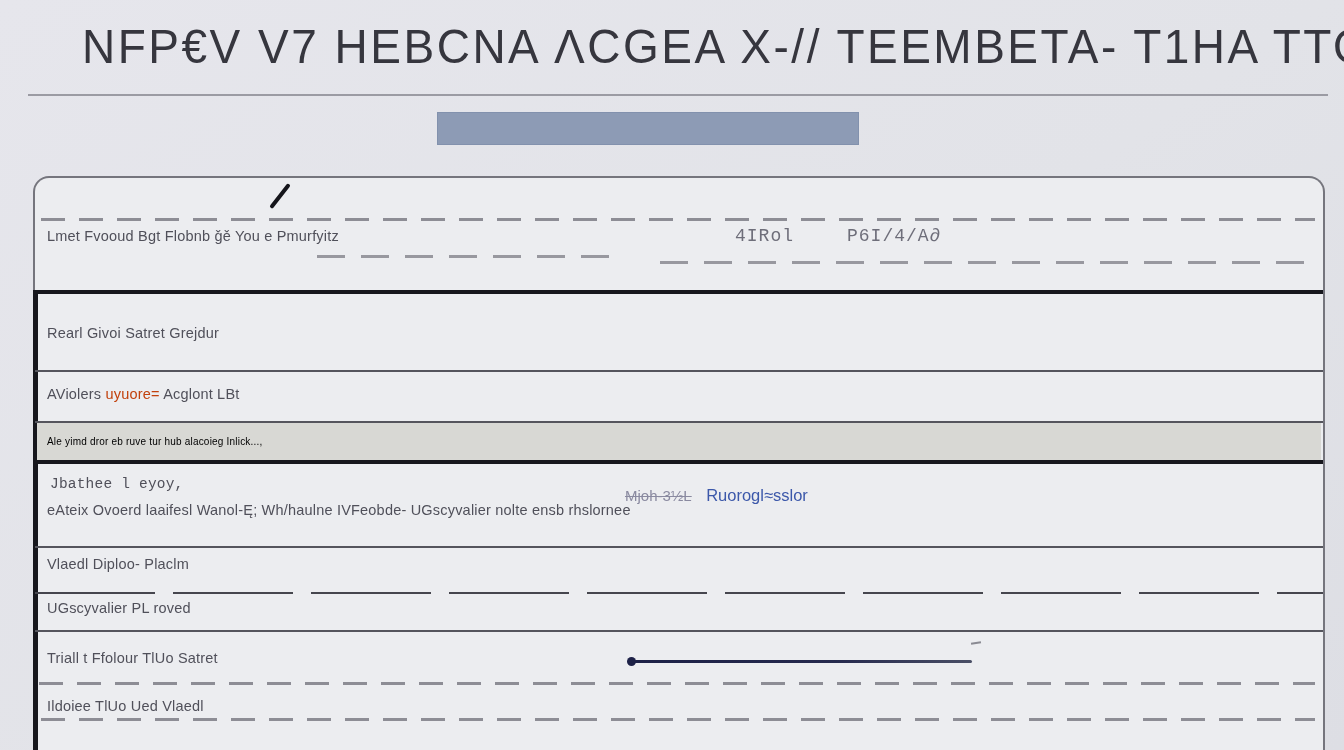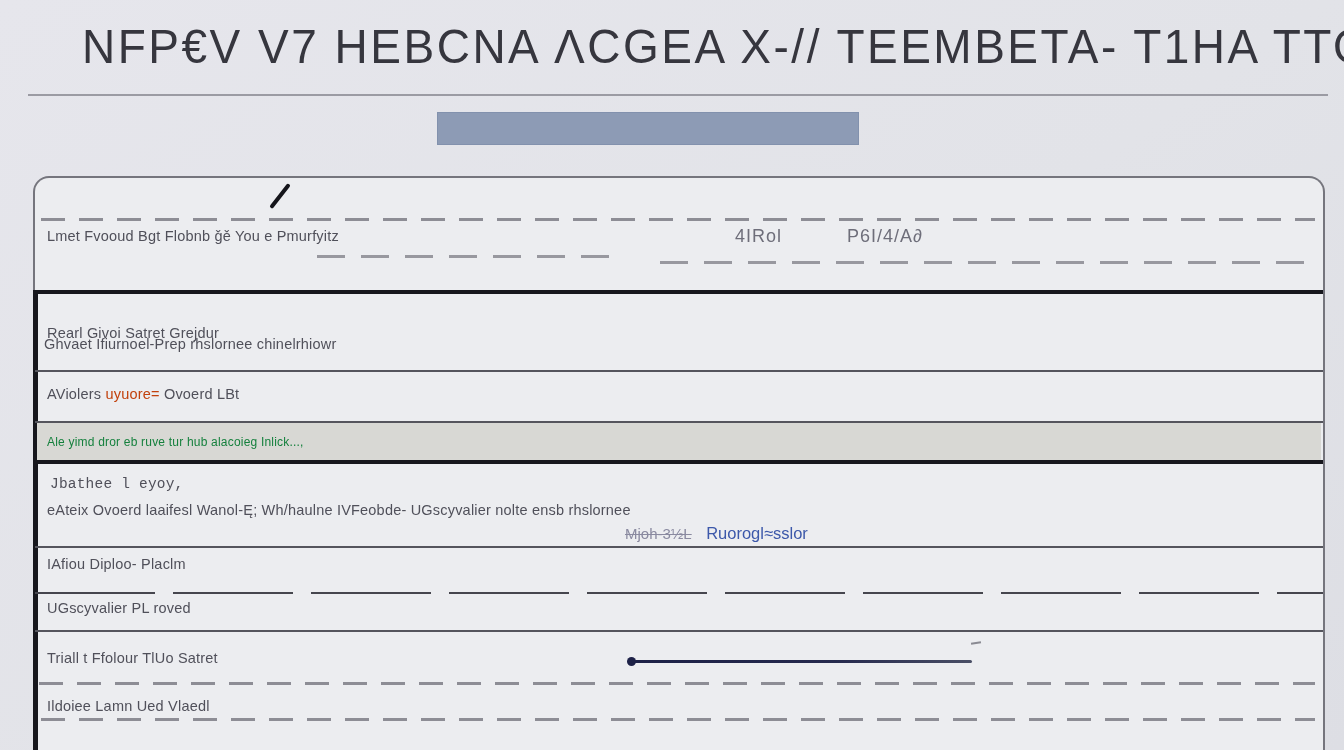--- a/index.html
+++ b/index.html
@@ -49,34 +49,35 @@
     position:absolute;left:0;width:100%;height:2px;
     background:repeating-linear-gradient(90deg,#46464e 0 120px,transparent 120px 138px);
   }
   .ftext{
     position:absolute;font-size:14.5px;color:#50505a;white-space:nowrap;
     letter-spacing:0.2px;
   }
   .fvalue{
     position:absolute;font-size:18px;color:#6e6e7a;letter-spacing:1px;
     white-space:nowrap;
+    font-family:Liberation Mono, monospace;
   }
   .slash{
     position:absolute;left:230px;top:16px;width:30px;height:4px;
     background:#15151b;border-radius:2px;transform:rotate(-52deg);
   }
   .input-row{
     position:absolute;left:2px;right:2px;top:245px;height:37px;
     background:#d8d8d4;display:flex;align-items:center;
     cursor:text;
   }
   .input-row .placeholder{
-    margin-left:10px;font-size:12px;color:#15803d;letter-spacing:0.2px;
+    margin-left:10px;font-size:10px;color:#000000;letter-spacing:0.2px;
   }
-  .right-note{position:absolute;left:590px;top:308px;white-space:nowrap;margin-top:38px;}
+  .right-note{position:absolute;left:590px;top:308px;white-space:nowrap;}
   .muted-note{
     font-size:15px;color:#8a8aa0;text-decoration:line-through;
     margin-right:10px;
   }
   .blue-link{font-size:16.5px;color:#3c58aa;cursor:pointer;}
   .violet-link{color:#c2410c;cursor:pointer;}
   .pen-dot{
     position:absolute;left:592px;top:479px;width:9px;height:9px;
     border-radius:50%;background:#1d2147;
   }
@@ -110,57 +111,56 @@
 
     <div class="ftext" style="left:12px;top:50px;">Lmet Fvooud Bgt Flobnb ǧě You e Pmurfyitz</div>
     <div class="dash light" style="left:282px;top:77px;width:308px;"></div>
     <div class="dash light" style="left:625px;right:6px;top:83px;"></div>
     <div class="fvalue" style="left:700px;top:48px;">4IRol</div>
     <div class="fvalue" style="left:812px;top:48px;">P6I/4/A∂</div>
 
     <div class="hline-heavy" style="top:112px;"></div>
 
     <div class="ftext" style="left:12px;top:147px;">Rearl Givoi Satret Grejdur</div>
-    <div class="ftext" style="left:9px;top:158px;">Ghvaet Ifiurnoel-Prep rhslornee chinelrhiowr</div>
 
     <div class="hline-thin" style="top:192px;"></div>
 
     <div class="ftext" style="left:12px;top:208px;">
-      <span>AViolers </span><span class="violet-link">uyuore=</span><span> Ovoerd LBt</span>
+      <span>AViolers </span><span class="violet-link">uyuore=</span><span> Acglont LBt</span>
     </div>
 
     <div class="hline-thin" style="top:243px;"></div>
 
     <div class="input-row">
       <span class="placeholder">Ale yimd dror eb ruve tur hub alacoieg Inlick...,</span>
     </div>
 
     <div class="hline-heavy" style="top:282px;"></div>
 
     <div class="ftext" style="left:15px;top:298px;font-family:Liberation Mono, monospace;">Jbathee l eyoy,</div>
     <div class="ftext" style="left:12px;top:324px;">eAteix Ovoerd laaifesl Wanol-Ę; Wh/haulne IVFeobde- UGscyvalier nolte ensb rhslornee</div>
     <div class="right-note">
       <span class="muted-note">Mjoh-3½L</span>
       <span class="blue-link">Ruorogl≈sslor</span>
     </div>
 
     <div class="hline-thin" style="top:368px;"></div>
 
-    <div class="ftext" style="left:12px;top:378px;">IAfiou Diploo- Placlm</div>
+    <div class="ftext" style="left:12px;top:378px;">Vlaedl Diploo- Placlm</div>
 
     <div class="hline-longdash" style="top:414px;"></div>
 
     <div class="ftext" style="left:12px;top:422px;">UGscyvalier PL roved</div>
 
     <div class="hline-thin" style="top:452px;"></div>
 
     <div class="ftext" style="left:12px;top:472px;">Triall t Ffolour TlUo Satret</div>
     <div class="tick"></div>
     <div class="pen-dot"></div>
     <div class="pen-line"></div>
 
     <div class="dash" style="left:4px;right:8px;top:504px;"></div>
 
-    <div class="ftext" style="left:12px;top:520px;">Ildoiee Lamn Ued Vlaedl</div>
+    <div class="ftext" style="left:12px;top:520px;">Ildoiee TlUo Ued Vlaedl</div>
     <div class="dash" style="left:6px;right:8px;top:540px;"></div>
 
   </div>
 </div>
 
 </body></html>

